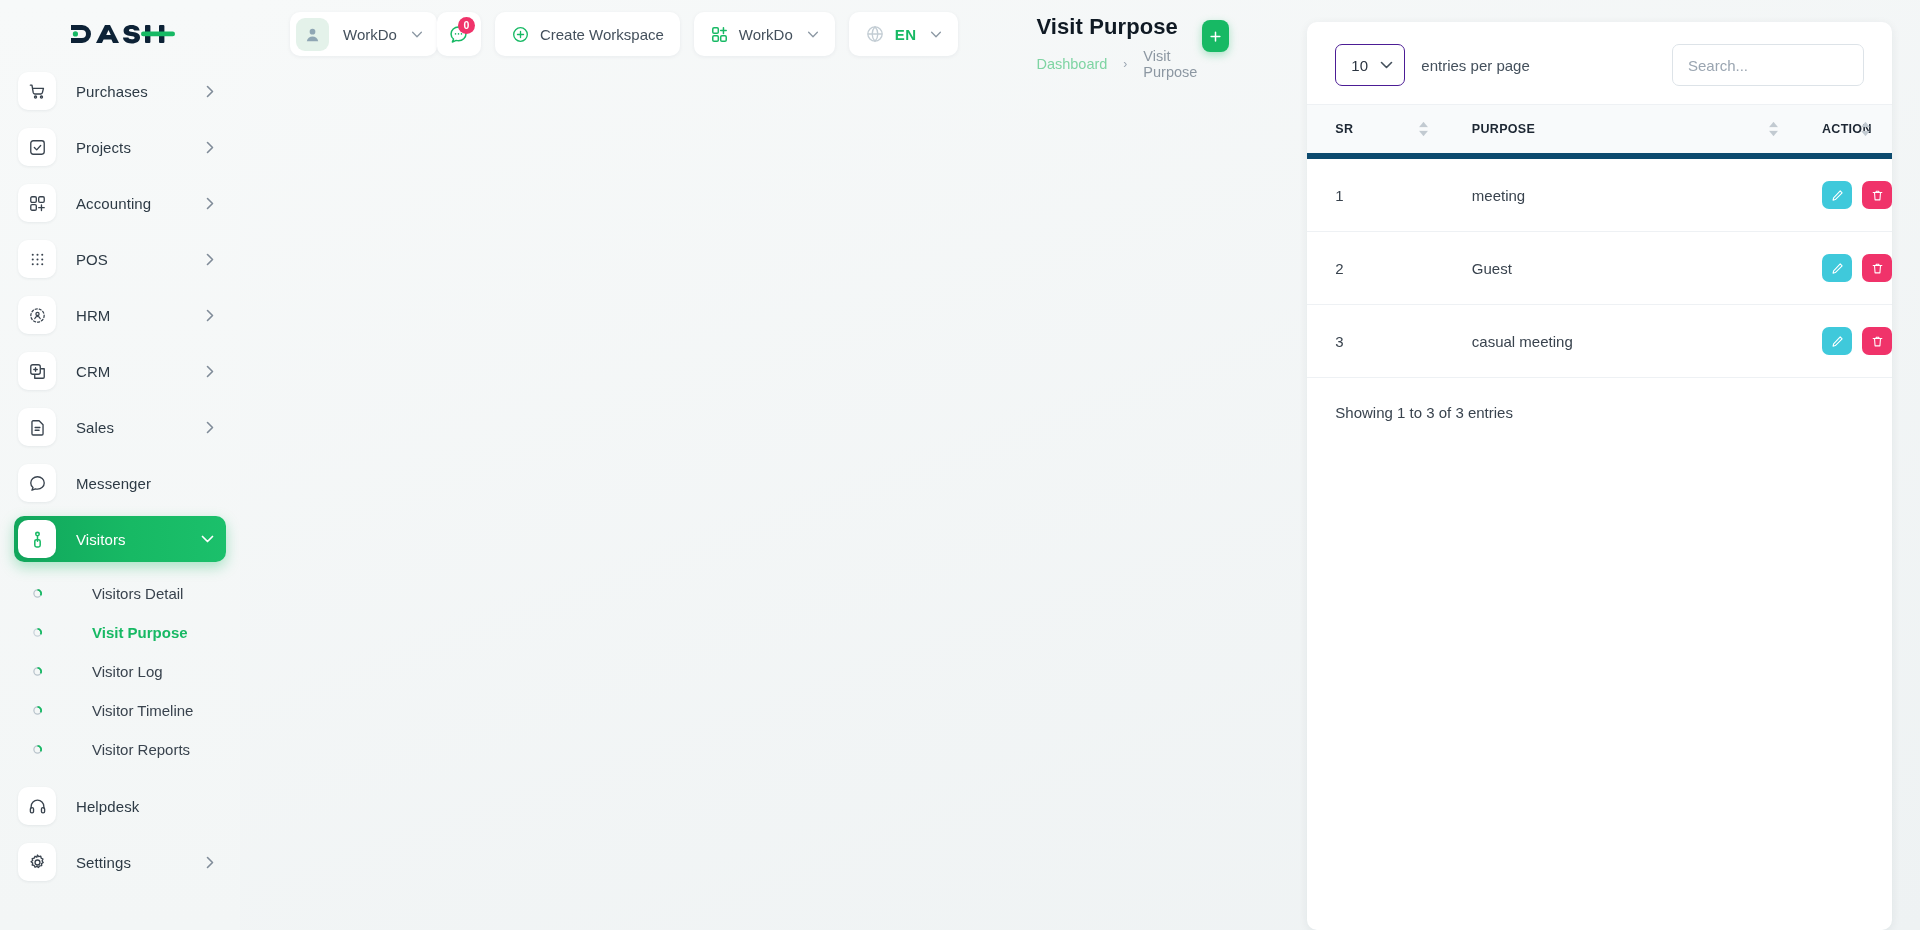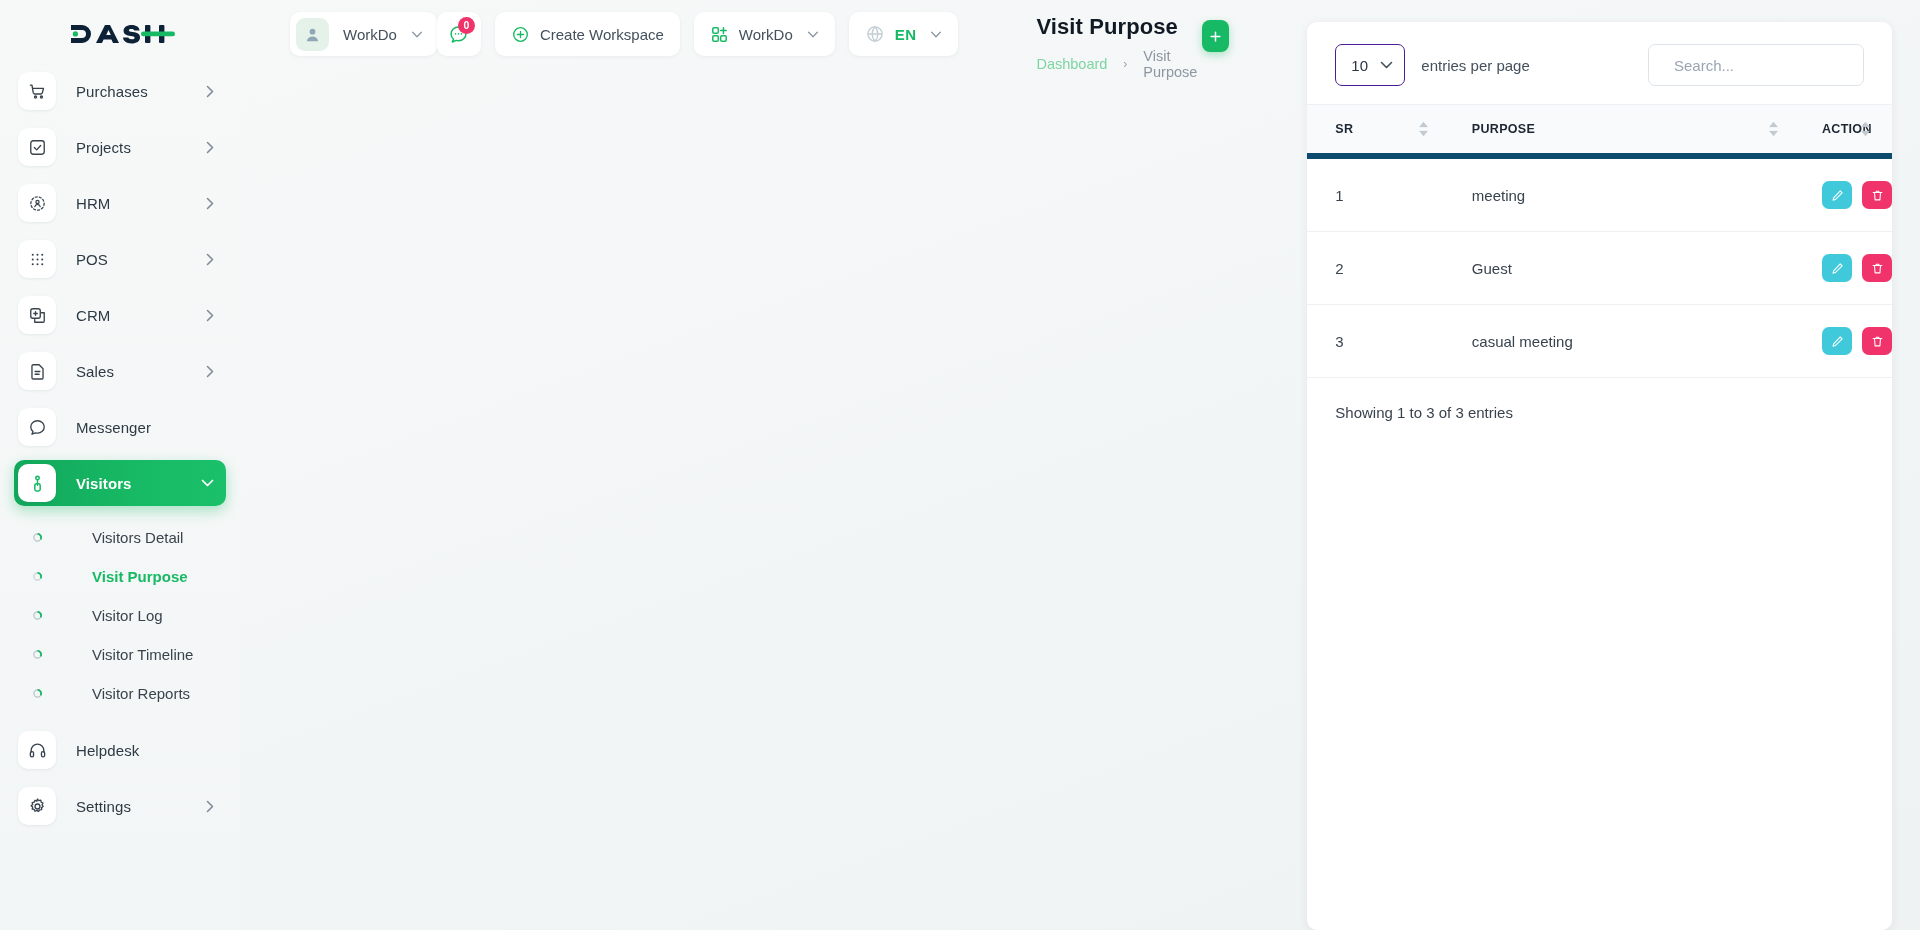--- a/index.html
+++ b/index.html
@@ -64,21 +64,21 @@
     color: #808c99;
     font-size: 13px;
     line-height: 1;
     display: flex;
     align-items: center;
   }
   .nav-item.active {
     background: linear-gradient(90deg, #11a75c 0%, #17b964 55%, #1bc06b 100%);
     box-shadow: 0 5px 14px rgba(23,185,100,.35);
   }
-  .nav-item.active .nav-label { color: #ffffff; font-weight: bold; }
+  .nav-item.active .nav-label { color: #ffffff; font-weight: normal; }
   .nav-item.active .chev { color: #ffffff; }
   .nav-item.active .icon-box { background: #ffffff; }
 
   .submenu { padding: 2px 14px 0 14px; }
   .sub-item {
     display: flex;
     align-items: center;
     height: 39px;
     cursor: pointer;
     padding-left: 4px;
@@ -242,25 +242,25 @@
     gap: 12px;
     background: #fff;
   }
   .entries-label {
     margin-left: 16px;
     font-size: 15px;
     color: #44505c;
   }
   .search-box {
     margin-left: auto;
-    width: 216px;
+    width: 192px;
     height: 42px;
     border: 1px solid #dde3e8;
     border-radius: 7px;
-    padding: 0 25px;
+    padding: 0 15px;
     font-size: 15px;
     color: #2b3440;
     background: #fff;
     font-family: "Liberation Sans", sans-serif;
     outline: none;
   }
   .search-box::placeholder { color: #9aa5b1; }
 
   table { width: 100%; border-collapse: collapse; }
   thead tr { background: #f8fafb; }
@@ -366,30 +366,30 @@
           </svg>
         </span>
         <span class="nav-label">Projects</span>
         <span class="chev">
           <svg width="8" height="13" viewBox="0 0 8 13" fill="none" stroke="#808c99" stroke-width="1.6" stroke-linecap="round" stroke-linejoin="round">
               <path d="M1.5 1.5 L6.5 6.5 L1.5 11.5"></path>
             </svg>
         </span>
       </div>
 
-
-      <div class="nav-item">
-        <span class="icon-box">
-          <svg width="19" height="19" viewBox="0 0 24 24" fill="none" stroke="#39434e" stroke-width="1.6" stroke-linecap="round">
-            <circle cx="12" cy="12" r="8.4" stroke-dasharray="2.6 2.6"></circle>
-            <circle cx="12" cy="10" r="2"></circle>
-            <path d="M8.6 16c.6-2 1.9-2.9 3.4-2.9s2.8.9 3.4 2.9"></path>
-          </svg>
-        </span>
-        <span class="nav-label">HRM</span>
+      <div class="nav-item">
+        <span class="icon-box">
+          <svg width="19" height="19" viewBox="0 0 24 24" fill="none" stroke="#39434e" stroke-width="1.7" stroke-linecap="round" stroke-linejoin="round">
+            <rect x="3.5" y="3.5" width="7" height="7" rx="1.6"></rect>
+            <rect x="13.5" y="3.5" width="7" height="7" rx="1.6"></rect>
+            <rect x="3.5" y="13.5" width="7" height="7" rx="1.6"></rect>
+            <path d="M17 13.8v7M13.5 17.3h7"></path>
+          </svg>
+        </span>
+        <span class="nav-label">Accounting</span>
         <span class="chev">
           <svg width="8" height="13" viewBox="0 0 8 13" fill="none" stroke="#808c99" stroke-width="1.6" stroke-linecap="round" stroke-linejoin="round">
               <path d="M1.5 1.5 L6.5 6.5 L1.5 11.5"></path>
             </svg>
         </span>
       </div>
 
       <div class="nav-item">
         <span class="icon-box">
           <svg width="19" height="19" viewBox="0 0 24 24" fill="#39434e">
@@ -398,20 +398,36 @@
               <circle cx="18" cy="6" r="1.3"></circle>
             <circle cx="6" cy="12" r="1.3"></circle>
               <circle cx="12" cy="12" r="1.3"></circle>
               <circle cx="18" cy="12" r="1.3"></circle>
             <circle cx="6" cy="18" r="1.3"></circle>
               <circle cx="12" cy="18" r="1.3"></circle>
               <circle cx="18" cy="18" r="1.3"></circle>
           </svg>
         </span>
         <span class="nav-label">POS</span>
+        <span class="chev">
+          <svg width="8" height="13" viewBox="0 0 8 13" fill="none" stroke="#808c99" stroke-width="1.6" stroke-linecap="round" stroke-linejoin="round">
+              <path d="M1.5 1.5 L6.5 6.5 L1.5 11.5"></path>
+            </svg>
+        </span>
+      </div>
+
+      <div class="nav-item">
+        <span class="icon-box">
+          <svg width="19" height="19" viewBox="0 0 24 24" fill="none" stroke="#39434e" stroke-width="1.6" stroke-linecap="round">
+            <circle cx="12" cy="12" r="8.4" stroke-dasharray="2.6 2.6"></circle>
+            <circle cx="12" cy="10" r="2"></circle>
+            <path d="M8.6 16c.6-2 1.9-2.9 3.4-2.9s2.8.9 3.4 2.9"></path>
+          </svg>
+        </span>
+        <span class="nav-label">HRM</span>
         <span class="chev">
           <svg width="8" height="13" viewBox="0 0 8 13" fill="none" stroke="#808c99" stroke-width="1.6" stroke-linecap="round" stroke-linejoin="round">
               <path d="M1.5 1.5 L6.5 6.5 L1.5 11.5"></path>
             </svg>
         </span>
       </div>
 
       <div class="nav-item">
         <span class="icon-box">
           <svg width="19" height="19" viewBox="0 0 24 24" fill="none" stroke="#39434e" stroke-width="1.7" stroke-linecap="round" stroke-linejoin="round">

